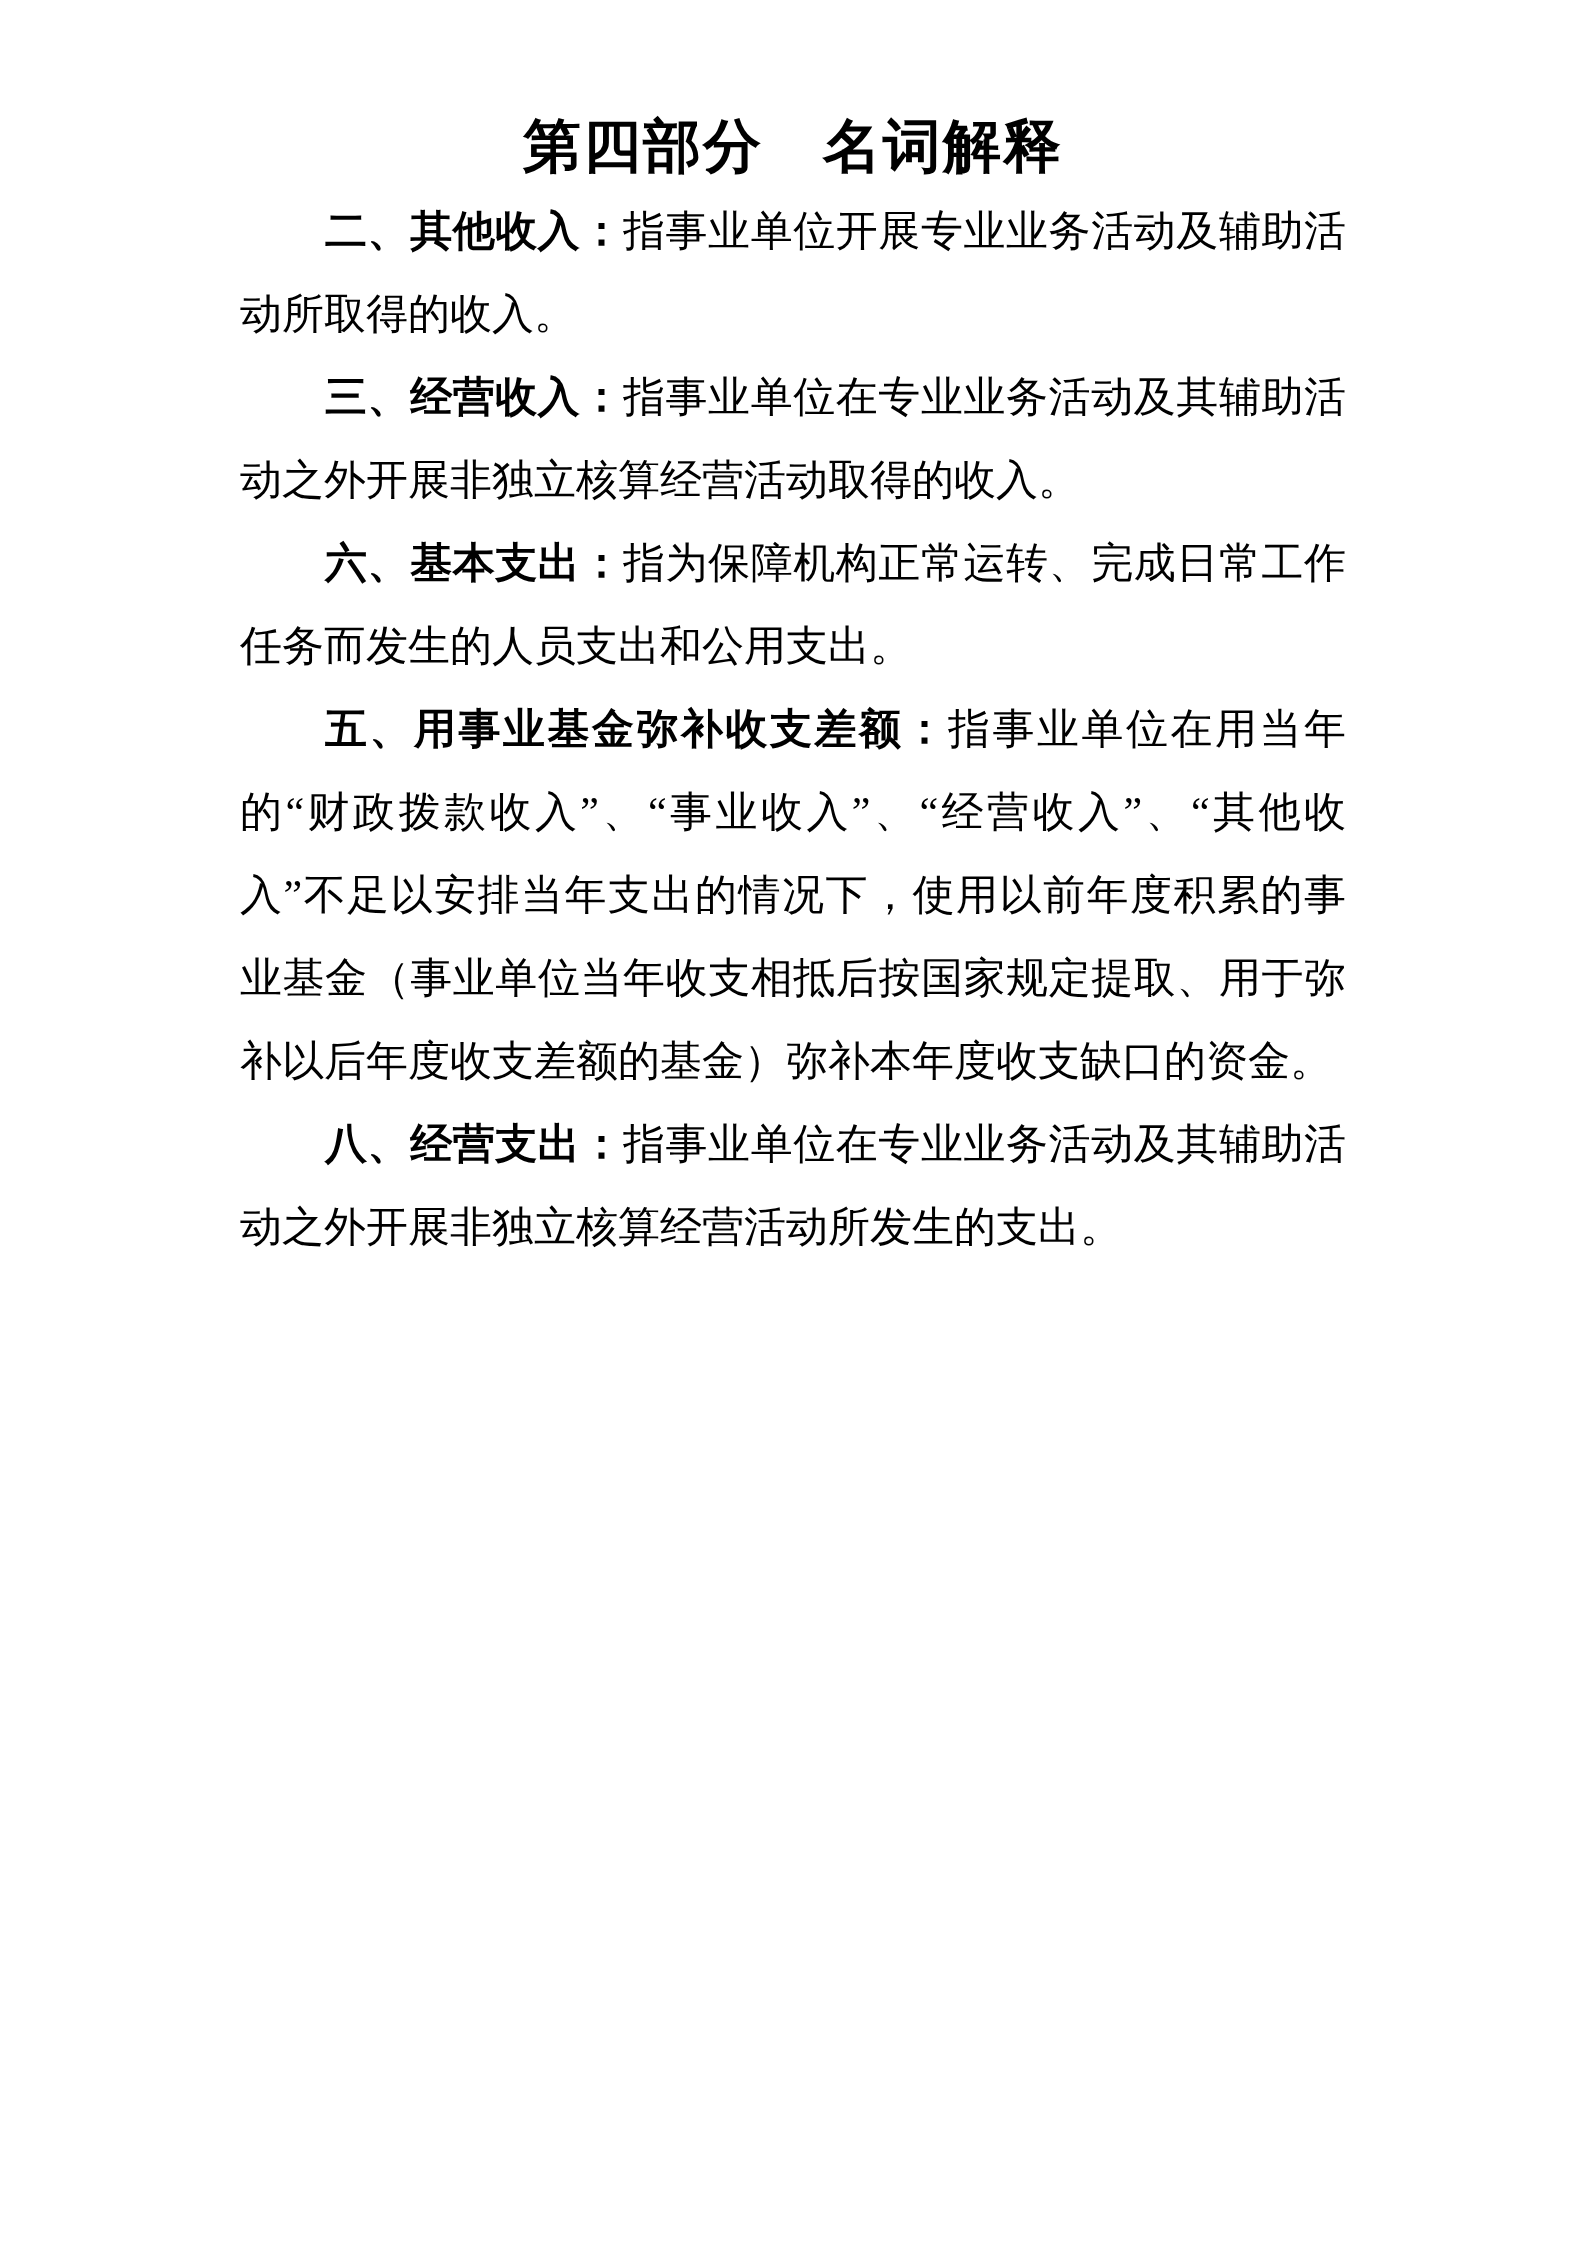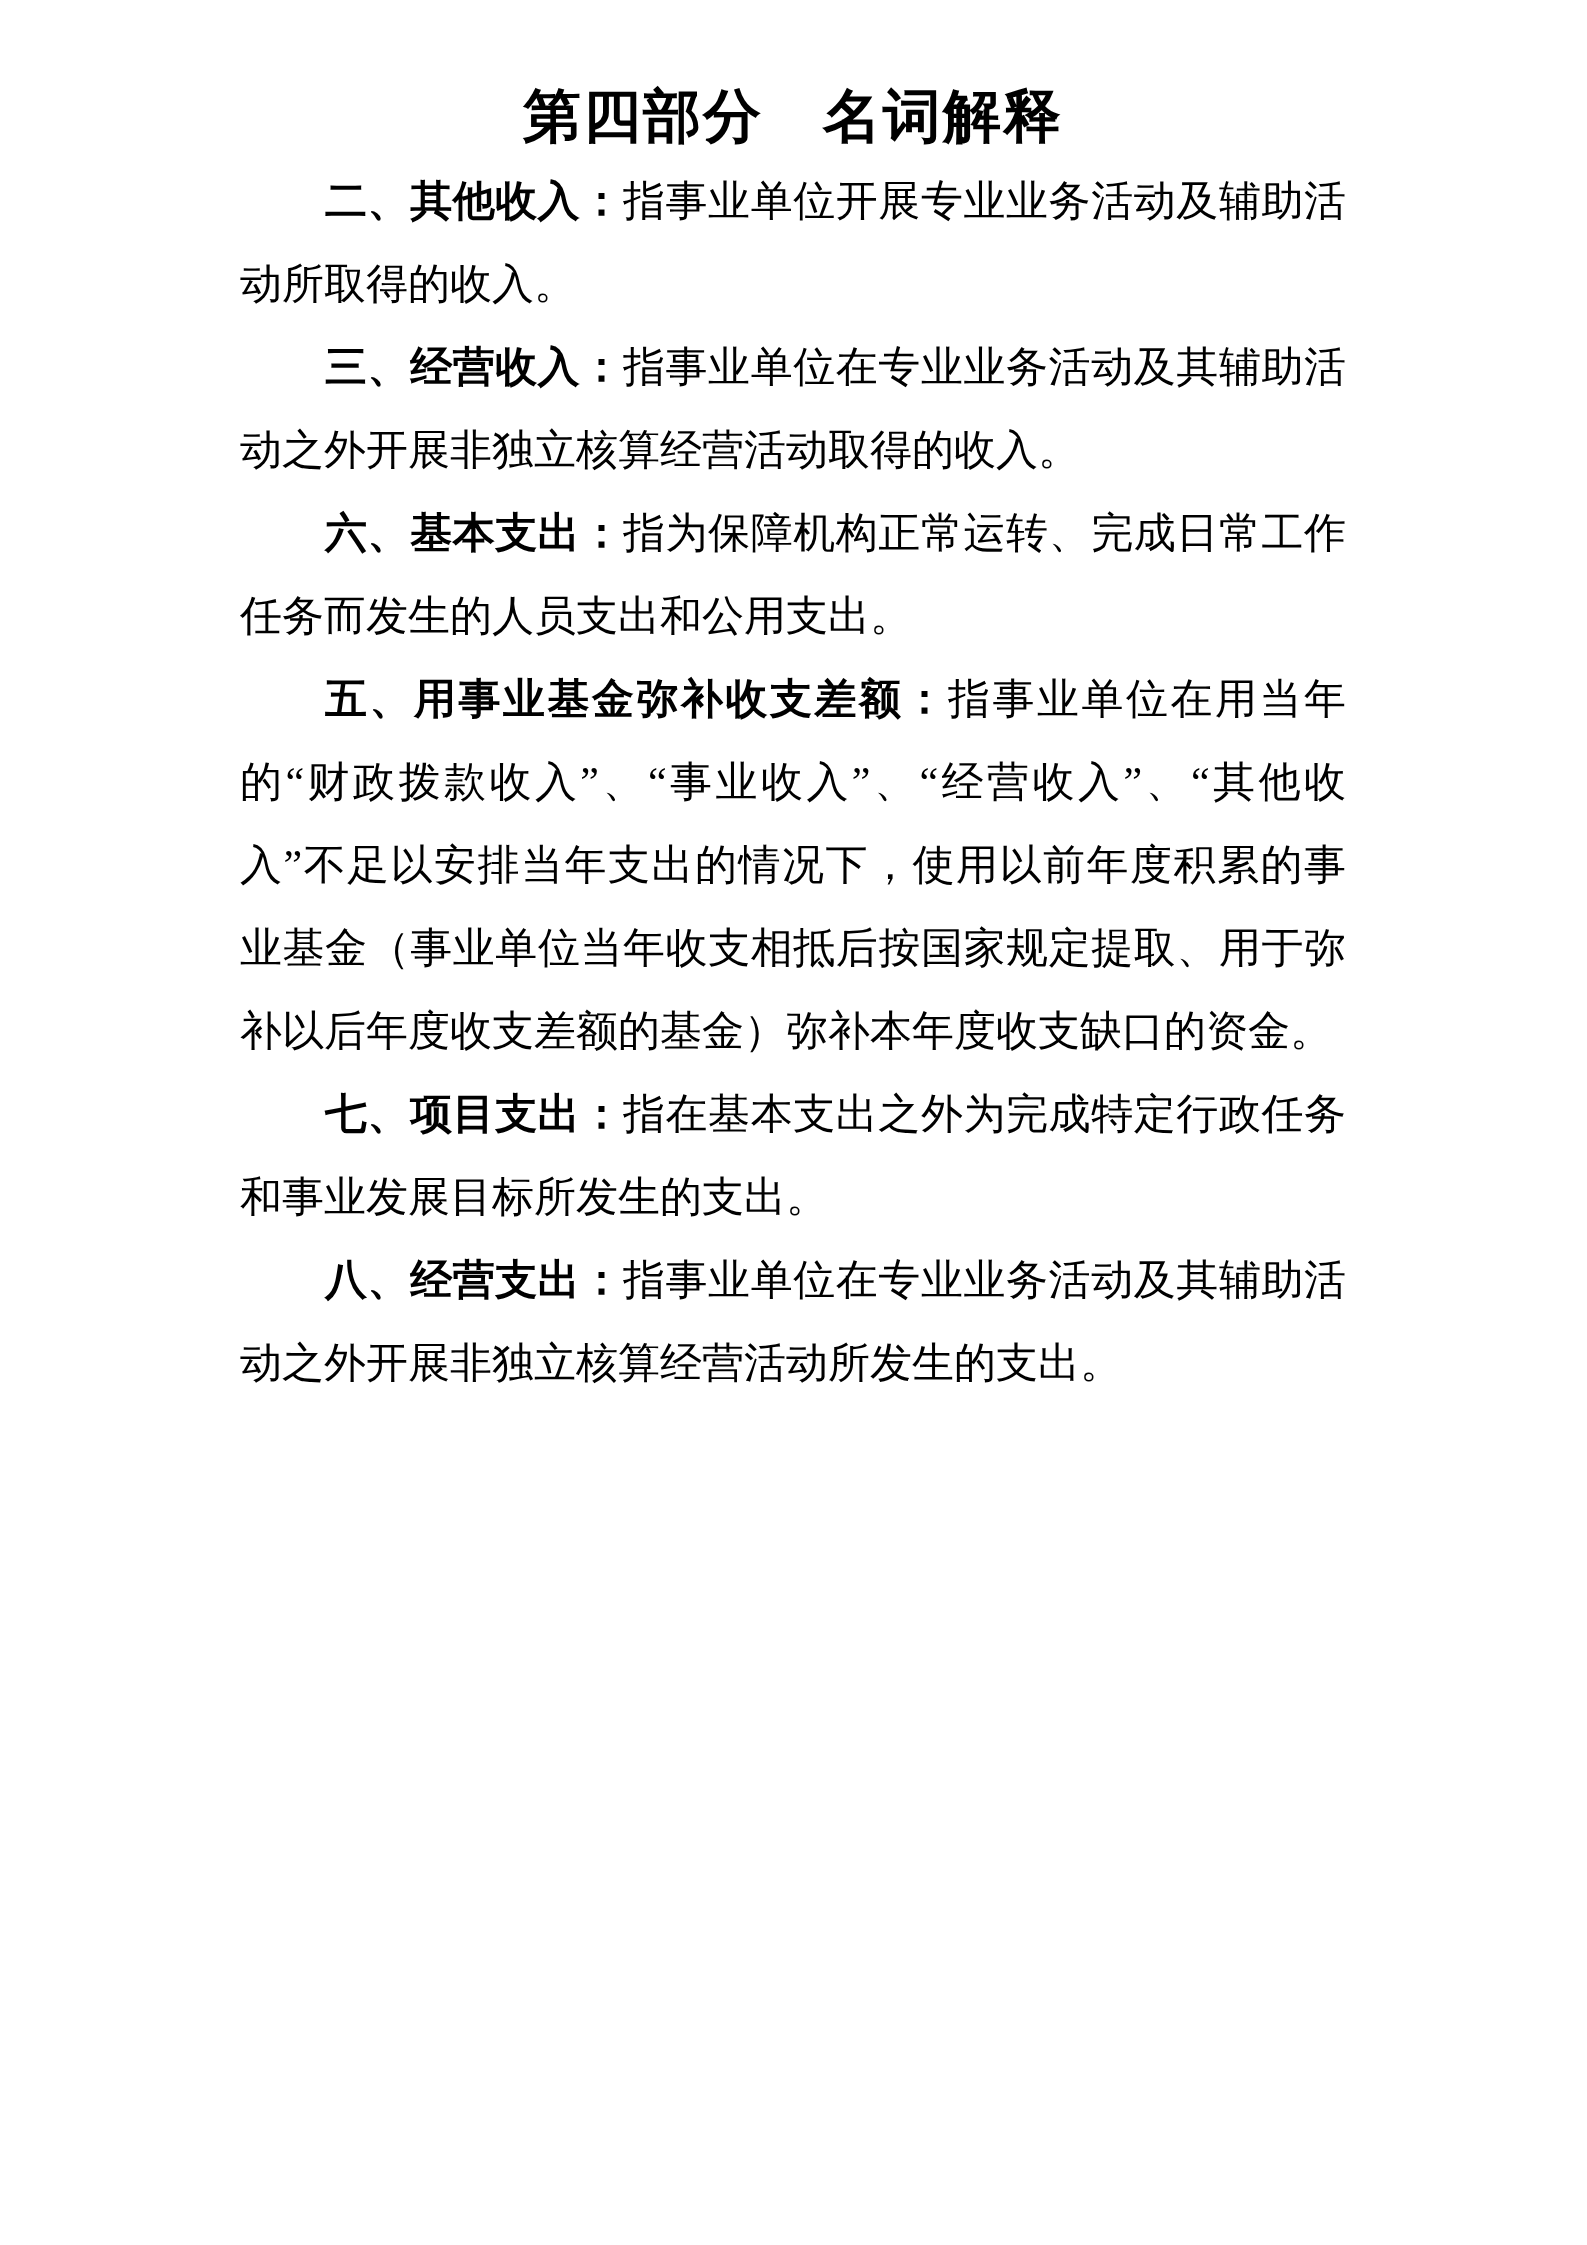--- a/index.html
+++ b/index.html
@@ -10,21 +10,21 @@
   body {
     width: 1587px;
     height: 2245px;
     overflow: hidden;
     color: #000000;
     font-family: "Liberation Serif", serif;
   }
   .doc {
     width: 1106px;
     margin-left: 240px;
-    padding-top: 84px;
+    padding-top: 114px;
   }
   .title {
     margin: 0 0 12px 0;
     font-family: "Liberation Sans", sans-serif;
     font-weight: bold;
     font-size: 58px;
     line-height: 64px;
     text-align: center;
     letter-spacing: 2px;
     white-space: pre;
@@ -50,16 +50,15 @@
 
   <p class="para"><b class="term">二、其他收入：</b><span>指事业单位开展专业业务活动及辅助活动所取得的收入。</span></p>
 
   <p class="para"><b class="term">三、经营收入：</b><span>指事业单位在专业业务活动及其辅助活动之外开展非独立核算经营活动取得的收入。</span></p>
 
 
   <p class="para"><b class="term">六、基本支出：</b><span>指为保障机构正常运转、完成日常工作任务而发生的人员支出和公用支出。</span></p>
 
   <p class="para"><b class="term">五、用事业基金弥补收支差额：</b><span>指事业单位在用当年的“财政拨款收入”、“事业收入”、“经营收入”、“其他收入”不足以安排当年支出的情况下，使用以前年度积累的事业基金（事业单位当年收支相抵后按国家规定提取、用于弥补以后年度收支差额的基金）弥补本年度收支缺口的资金。</span></p>
 
-  <p class="para"><b class="term">七、项目支出：</b><span>指在基本支出之外为完成特定行政任务和事业发展目标所发生的支出。</span></p>
 
   <p class="para"><b class="term">八、经营支出：</b><span>指事业单位在专业业务活动及其辅助活动之外开展非独立核算经营活动所发生的支出。</span></p>
 </div>
 
 </body></html>

